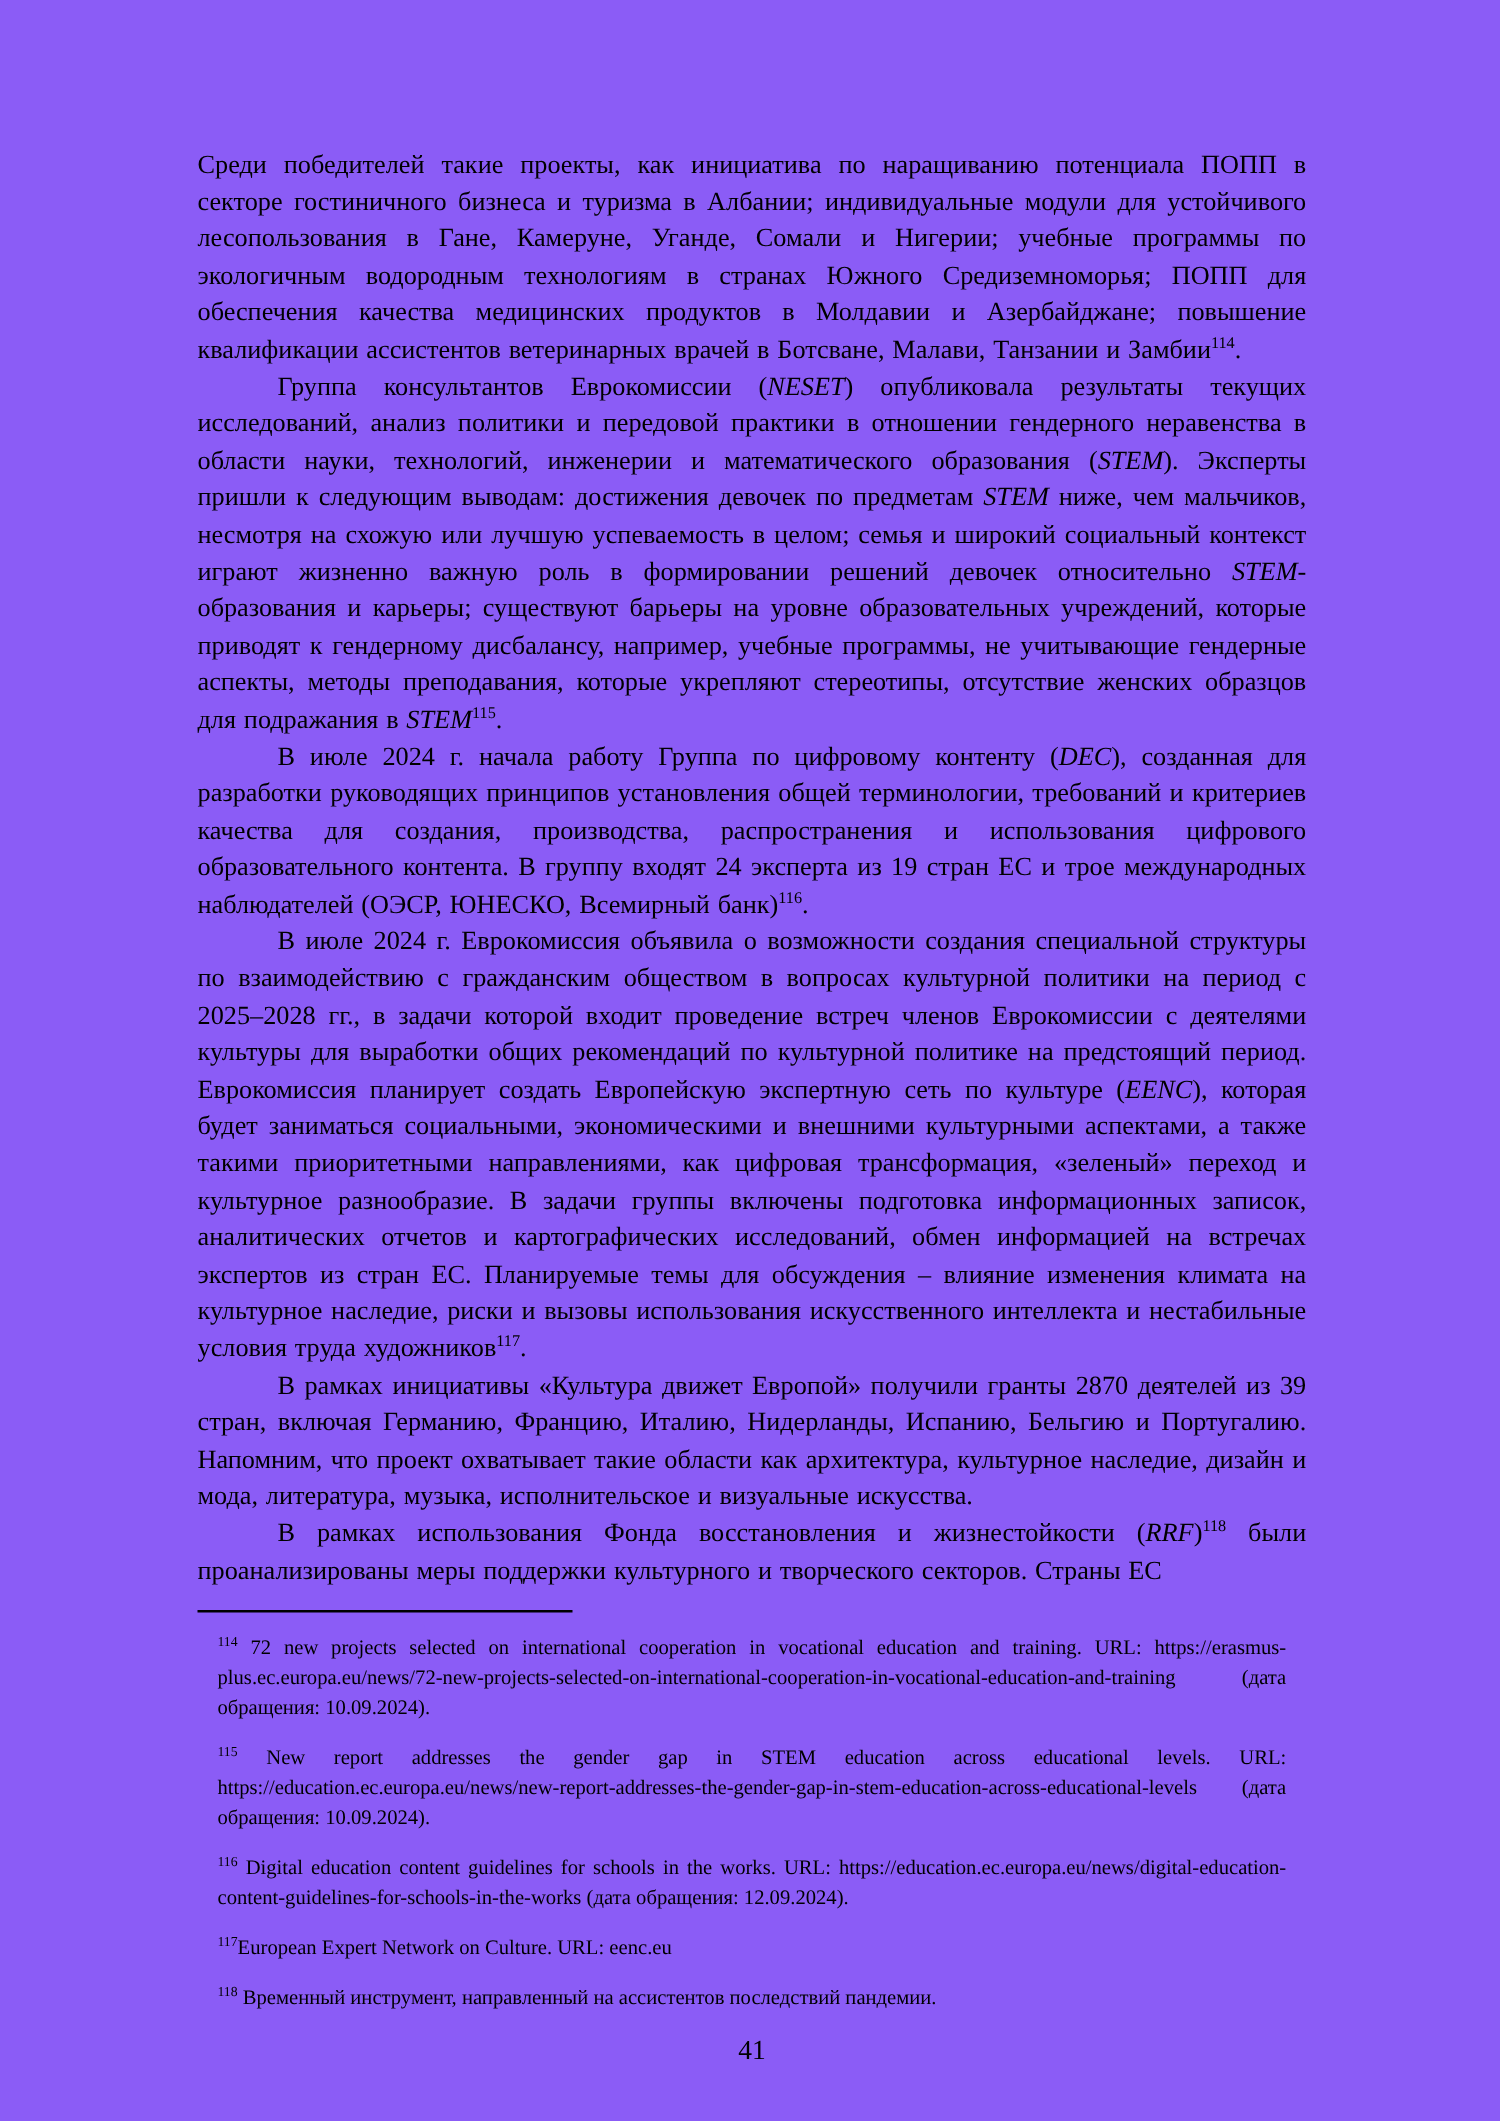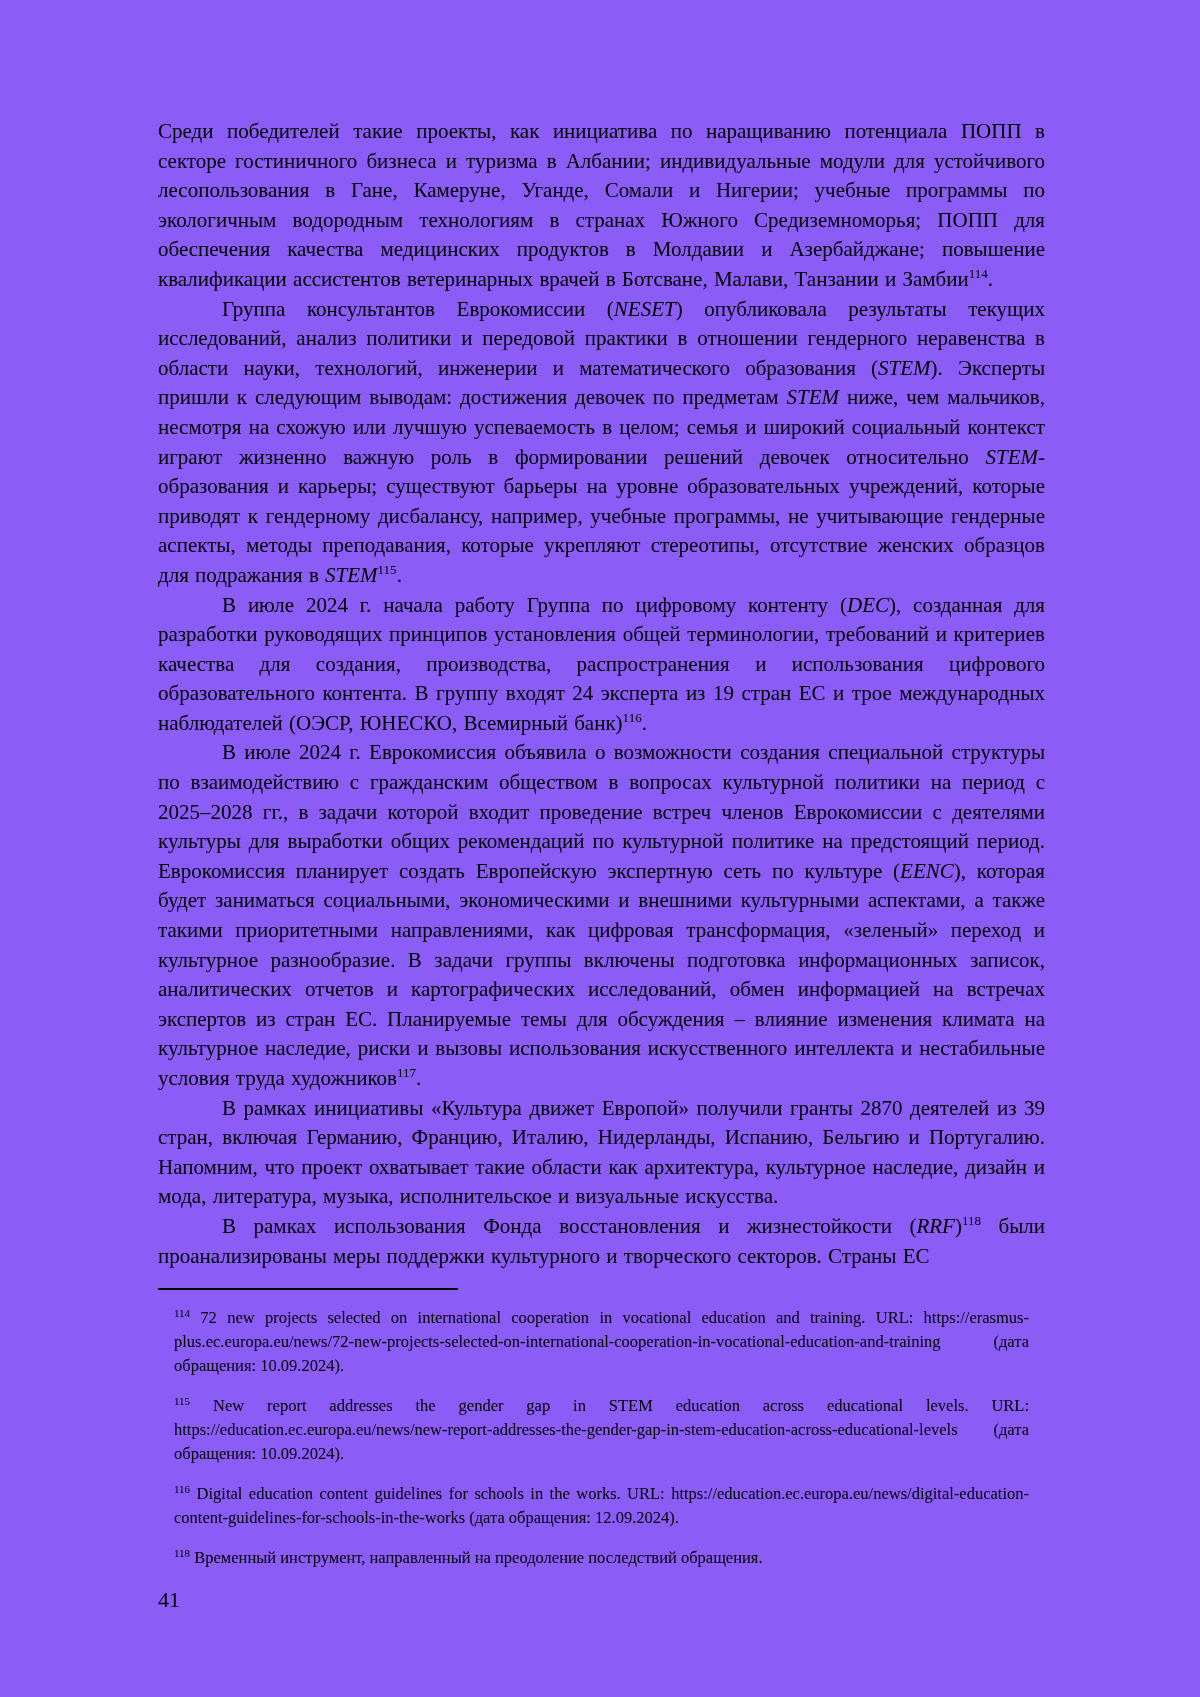--- a/index.html
+++ b/index.html
@@ -44,20 +44,21 @@
     font-size: 16.5px;
     line-height: 24px;
     text-align: justify;
     overflow-wrap: break-word;
   }
   .footnotes sup.fnref {
     font-size: 11px;
   }
   .page-number {
     margin-top: 9px;
+    text-align: center;
     font-size: 22px;
     line-height: 28px;
   }
 </style>
 </head>
 <body>
 
 <div class="page">
   <div class="body-text">
       <p><span>Среди победителей такие проекты, как инициатива по наращиванию потенциала ПОПП в секторе гостиничного бизнеса и туризма в Албании; индивидуальные модули для устойчивого лесопользования в Гане, Камеруне, Уганде, Сомали и Нигерии; учебные программы по экологичным водородным технологиям в странах Южного Средиземноморья; ПОПП для обеспечения качества медицинских продуктов в Молдавии и Азербайджане; повышение квалификации ассистентов ветеринарных врачей в Ботсване, Малави, Танзании и Замбии</span><sup class="fnref">114</sup><span>.</span></p>
@@ -67,17 +68,18 @@
       <p class="indent"><span>В рамках инициативы «Культура движет Европой» получили гранты 2870 деятелей из 39 стран, включая Германию, Францию, Италию, Нидерланды, Испанию, Бельгию и Португалию. Напомним, что проект охватывает такие области как архитектура, культурное наследие, дизайн и мода, литература, музыка, исполнительское и визуальные искусства.</span></p>
       <p class="indent"><span>В рамках использования Фонда восстановления и жизнестойкости (</span><i>RRF</i><span>)</span><sup class="fnref">118</sup><span> были проанализированы меры поддержки культурного и творческого секторов. Страны ЕС</span></p>
     </div>
 
   <hr class="fn-sep">
 
   <div class="footnotes">
       <p><sup class="fnref">114</sup><span> 72 new projects selected on international cooperation in vocational education and training. URL: https://erasmus-plus.ec.europa.eu/news/72-new-projects-selected-on-international-cooperation-in-vocational-education-and-training (дата обращения: 10.09.2024).</span></p>
       <p><sup class="fnref">115</sup><span> New report addresses the gender gap in STEM education across educational levels. URL: https://education.ec.europa.eu/news/new-report-addresses-the-gender-gap-in-stem-education-across-educational-levels (дата обращения: 10.09.2024).</span></p>
       <p><sup class="fnref">116</sup><span> Digital education content guidelines for schools in the works. URL: https://education.ec.europa.eu/news/digital-education-content-guidelines-for-schools-in-the-works (дата обращения: 12.09.2024).</span></p>
-      <p><sup class="fnref">118</sup><span> Временный инструмент, направленный на преодоление последствий обращения.</span></p>
+      <p><sup class="fnref">117</sup><span>European Expert Network on Culture. URL: eenc.eu</span></p>
+      <p><sup class="fnref">118</sup><span> Временный инструмент, направленный на ассистентов последствий пандемии.</span></p>
     </div>
 
   <div class="page-number">41</div>
 </div>
 
 </body></html>

